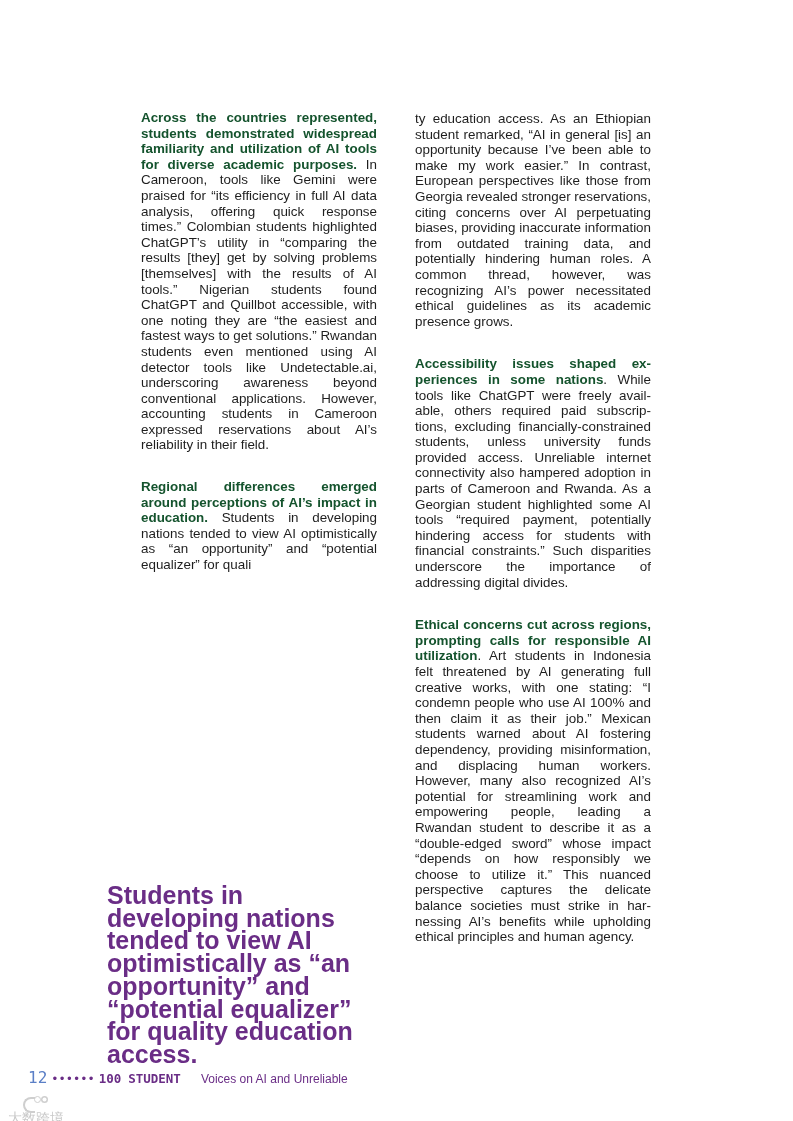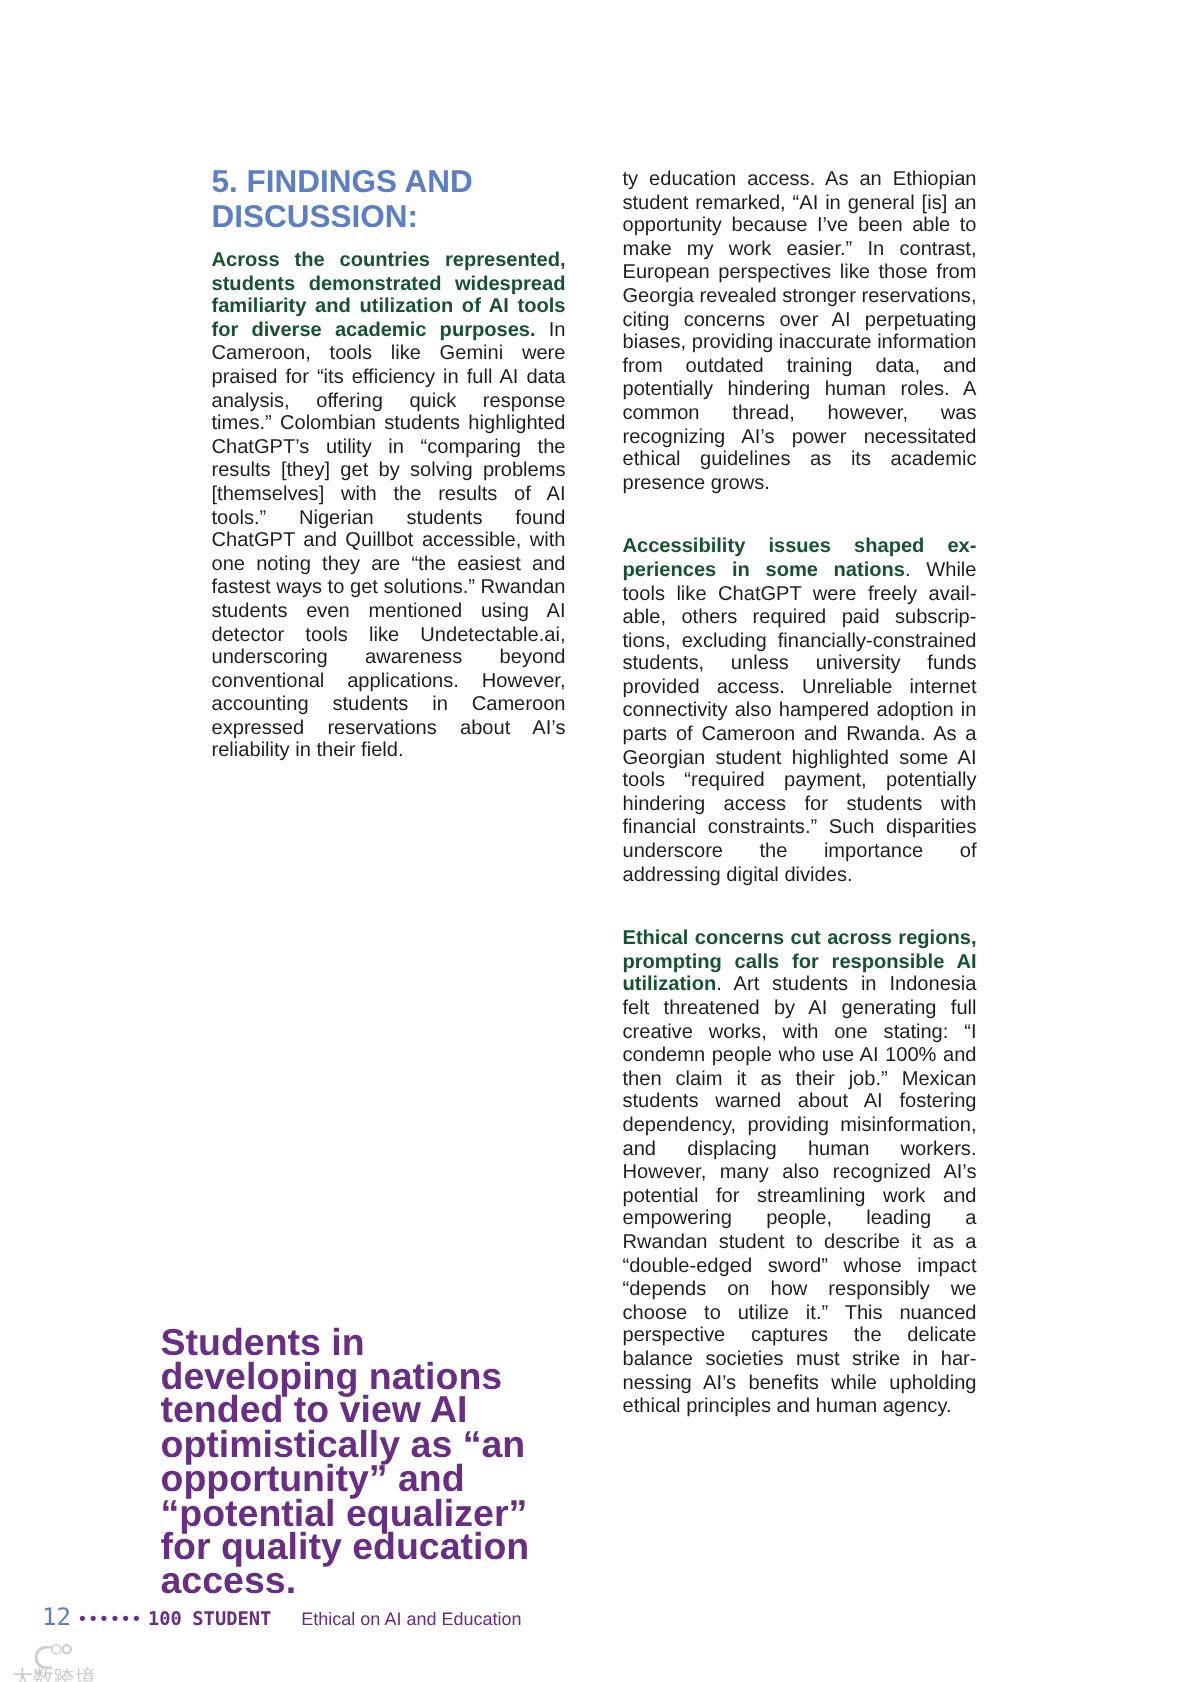--- a/index.html
+++ b/index.html
@@ -21,36 +21,36 @@
   .f-rest { color: #6a2d86; font-size: 12px; }
   .watermark { position: absolute; left: 8px; top: 1096px; display: flex; align-items: center; color: #c9c9c9; font-size: 14px; flex-direction: column; }
   .wm-icon { width: 24px; height: 14px; position: relative; margin-right: 2px; }
   .wm-icon:before { content: ""; position: absolute; left: 0; top: 1px; width: 10px; height: 12px; border: 2px solid #cfcfcf; border-right: none; border-radius: 8px 0 0 8px; }
   .wm-icon:after { content: ""; position: absolute; left: 11px; top: 0; width: 5px; height: 5px; border: 1.5px solid #cfcfcf; border-radius: 50%; box-shadow: 7px 0 0 -1.5px #fff, 7px 0 0 0 #cfcfcf; }
 </style>
 </head>
 <body>
 
 <div class="col col-left">
-  <h1 class="sec-title">5. FINDINGS AND DISCUSSION:</h1>
   <p><span class="lead">Across the countries represent­ed, students demonstrated wide­spread familiarity and utilization of AI tools for diverse academ­ic purposes.</span><span> In Cameroon, tools like Gemini were praised for “its efficiency in full AI data analysis, offering quick response times.” Colombian students highlighted ChatGPT’s utility in “comparing the results [they] get by solving problems [themselves] with the re­sults of AI tools.” Nigerian students found ChatGPT and Quillbot ac­cessible, with one noting they are “the easiest and fastest ways to get solutions.” Rwandan students even mentioned using AI detector tools like Undetectable.ai, underscoring awareness beyond conventional applications. However, accounting students in Cameroon expressed reservations about AI’s reliability in their field.</span></p>
+  <p><span class="lead">Regional differences emerged around perceptions of AI’s im­pact in education.</span><span> Students in de­veloping nations tended to view AI optimistically as “an opportunity” and “potential equalizer” for quali­</span></p>
 </div>
 
 <div class="col col-right">
   <p><span class="lead"></span><span>ty education access. As an Ethiopi­an student remarked, “AI in gener­al [is] an opportunity because I’ve been able to make my work easier.” In contrast, European perspectives like those from Georgia revealed stronger reservations, citing con­cerns over AI perpetuating biases, providing inaccurate information from outdated training data, and potentially hindering human roles. A common thread, however, was recognizing AI’s power necessitat­ed ethical guidelines as its academ­ic presence grows.</span></p>
   <p style="margin-top:27px;"><span class="lead">Accessibility issues shaped ex­periences in some nations</span><span>. While tools like ChatGPT were freely avail­able, others required paid subscrip­tions, excluding financially-con­strained students, unless university funds provided access. Unreliable internet connectivity also ham­pered adoption in parts of Cam­eroon and Rwanda. As a Georgian student highlighted some AI tools “required payment, potentially hindering access for students with financial constraints.” Such dispar­ities underscore the importance of addressing digital divides.</span></p>
   <p style="margin-top:27px;"><span class="lead">Ethical concerns cut across regions, prompting calls for responsible AI utilization</span><span>. Art students in Indonesia felt threatened by AI generating full creative works, with one stating: “I condemn people who use AI 100% and then claim it as their job.” Mexi­can students warned about AI foster­ing dependency, providing misinfor­mation, and displacing human work­ers. However, many also recognized AI’s potential for streamlining work and empowering people, leading a Rwandan student to describe it as a “double-edged sword” whose im­pact “depends on how responsibly we choose to utilize it.” This nuanced perspective captures the delicate balance societies must strike in har­nessing AI’s benefits while upholding ethical principles and human agency.</span></p>
 </div>
 
 <div class="pullquote">Students in developing nations tended to view AI optimistically as “an opportunity” and “potential equalizer” for quality education access.</div>
 
 <div class="footer">
   <span class="pg-num">12</span>
   <span class="dots">••••••</span>
   <span class="f-100">100</span>
   <span class="f-student">STUDENT</span>
-  <span class="f-rest">Ethical on AI and Education</span>
+  <span class="f-rest">Voices on AI and Unreliable</span>
 </div>
 
 <div class="watermark">
   <span class="wm-icon"></span>
   <span>大数跨境</span>
 </div>
 
 </body></html>

